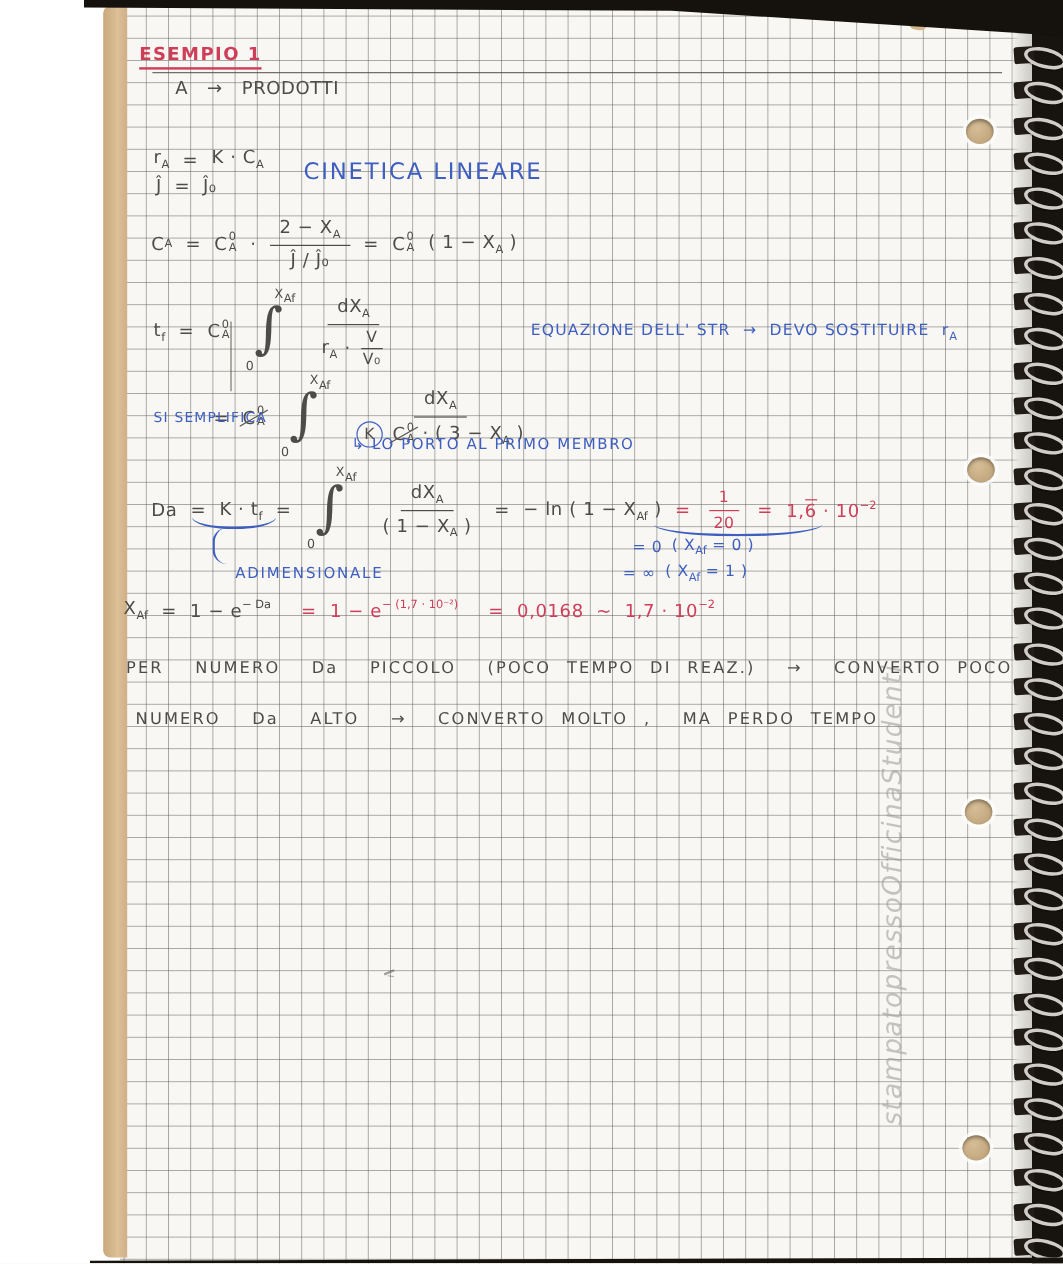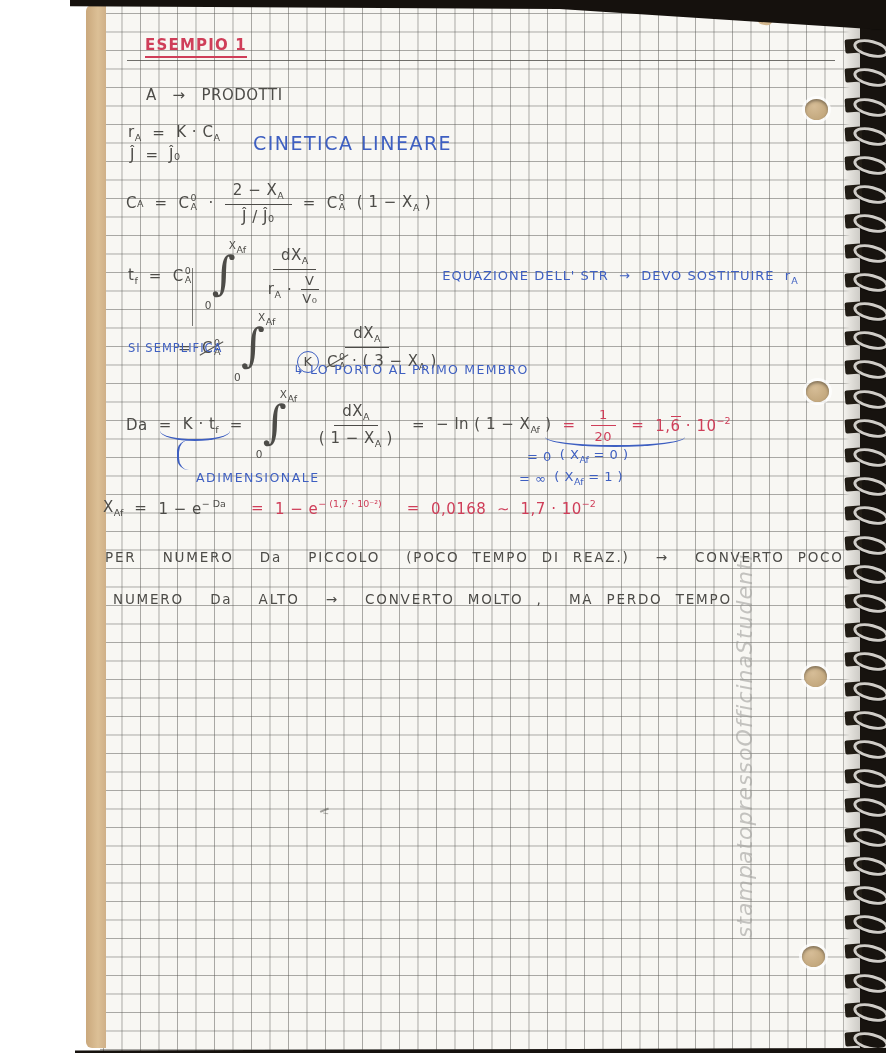--- a/index.html
+++ b/index.html
@@ -190,26 +190,26 @@
   </div>
 <div class="topband"></div>
 <div class="botband"></div>
 <div class="phole" style="left:805px;top:99px;"></div>
 <div class="phole" style="left:806px;top:381px;"></div>
 <div class="phole" style="left:804px;top:666px;"></div>
 <div class="phole" style="left:802px;top:946px;"></div>
 <div class="watermark">stampatopressoOfficinaStudenti</div>
 <div class="stray"></div>
 
-<div class="ink row" style="left:145px;top:36px;">
+<div class="ink row" style="left:116px;top:36px;">
   <span class="titlelabel">ESEMPIO 1</span>
 </div>
 <div class="underline-pencil"></div>
 
-<div class="ink row pencil" style="left:146px;top:86px;">
+<div class="ink row pencil" style="left:146px;top:64px;">
   <span>A   →   PRODOTTI</span>
 </div>
 
 <div class="ink row pencil" style="left:128px;top:111px;">
   <span><span>r</span><span class="sb">A</span></span>
   <span>=</span>
   <span><span>K · C</span><span class="sb">A</span></span>
   <span class="blue" style="margin-left:22px;font-size:19px;letter-spacing:1.5px;margin-top:21px;">CINETICA LINEARE</span>
 </div>
 

